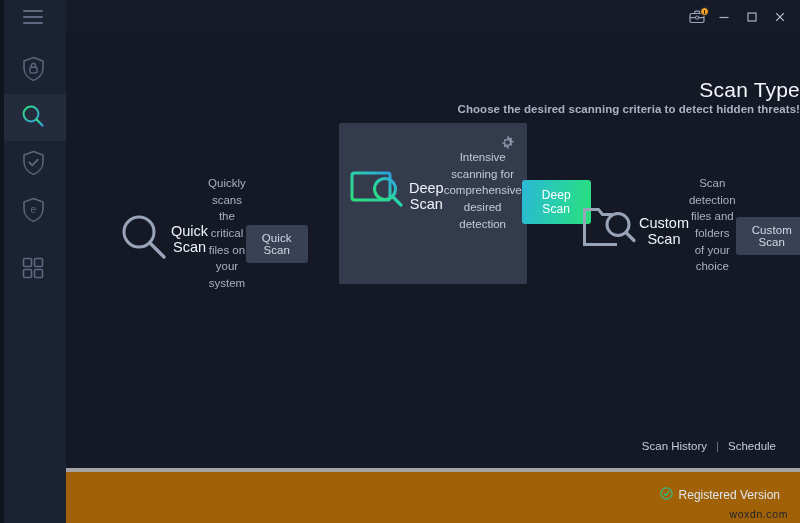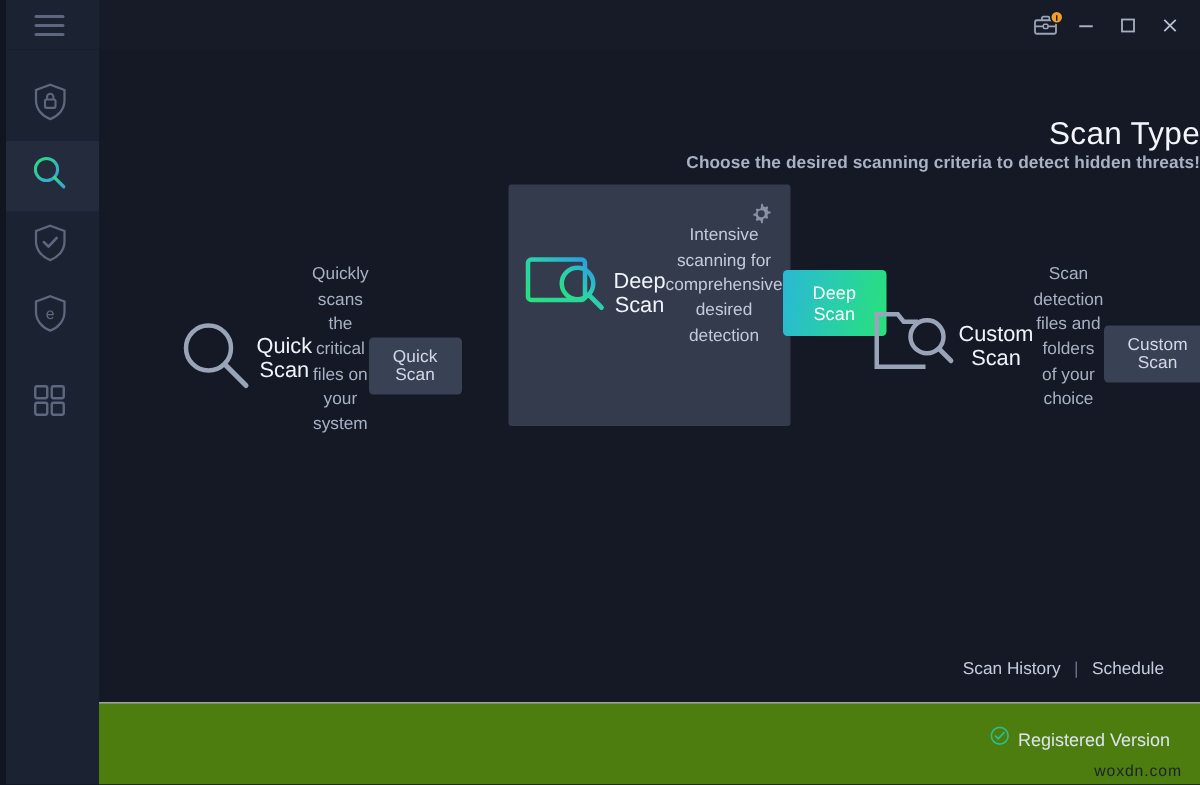--- a/index.html
+++ b/index.html
@@ -265,22 +265,22 @@
   .links-row a {
     color: #c6cdda;
     text-decoration: none;
     cursor: pointer;
   }
   .links-sep { color: #6b7489; }
 
   
   .statusbar {
     height: 55px;
-    background: #4d7c0f;
-    border-top: 1px solid #a3a3a3;
+    background: #a16207;
+    border-top: 4px solid #a3a3a3;
     display: flex;
     align-items: center;
     justify-content: flex-end;
     padding-right: 20px;
     position: relative;
     flex: 0 0 55px;
   }
   .reg-wrap {
     display: flex;
     align-items: center;

